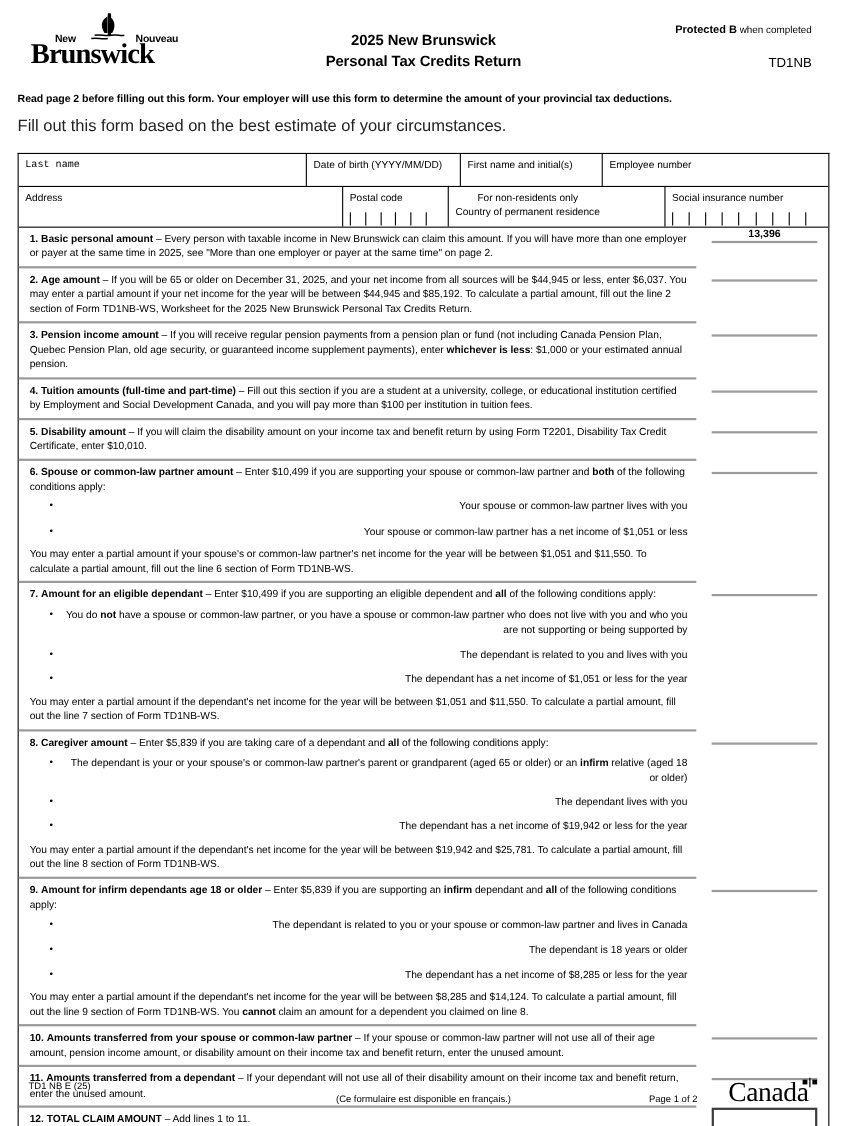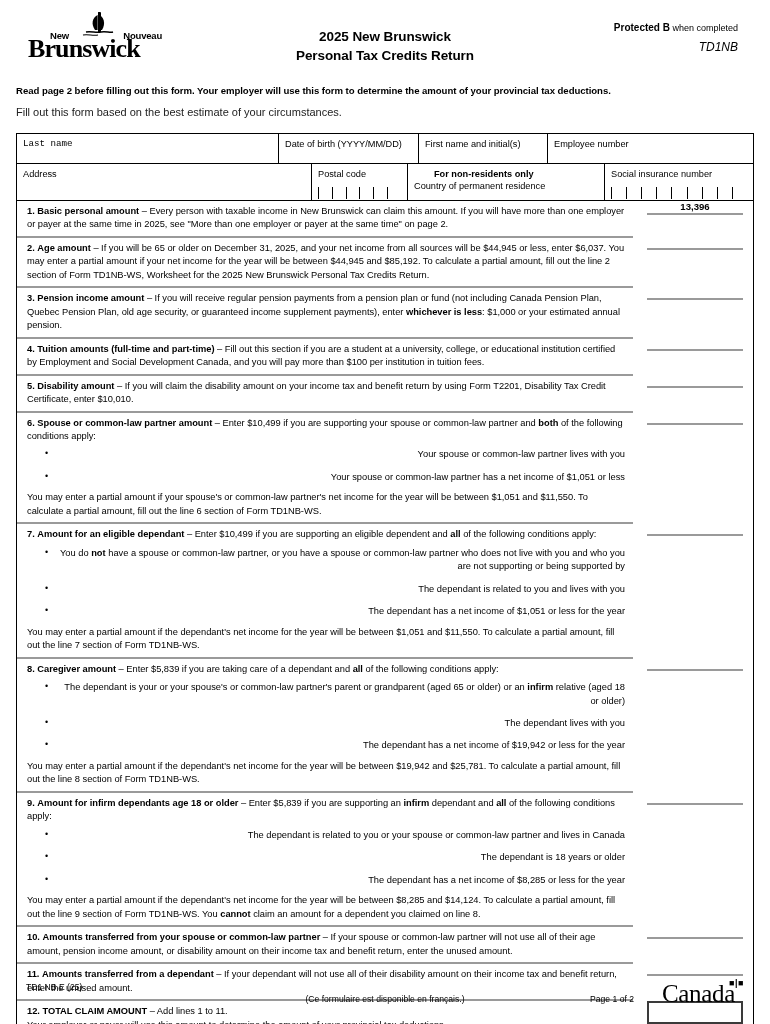--- a/index.html
+++ b/index.html
@@ -80,34 +80,34 @@
   }
   .protected {
     position: absolute;
     right: 16px;
     top: 14px;
     text-align: right;
     line-height: 1.45;
   }
   .protected .pb { font-size: 10px; font-weight: bold; }
   .protected .pbs { font-size: 9px; font-weight: normal; }
-  .protected .code { font-size: 12px; margin-top: 2px; font-style: italic; }
+  .protected .code { font-size: 12px; margin-top: 12px; }
 
   
   .intro {
     padding-top: 6px;
   }
   .intro .bold-line {
     font-size: 9.6px;
     font-weight: bold;
     line-height: 1.5;
     letter-spacing: -0.05px;
   }
   .intro .plain-line {
-    font-size: 11px;
+    font-size: 15px;
     line-height: 1.5;
     margin-top: 6px;
     color: #222;
   }
 
   
   .ident {
     margin-top: 12px;
     border: 1px solid #000;
     border-bottom: none;
@@ -120,21 +120,21 @@
     position: relative;
     border-right: 1px solid #000;
     box-sizing: border-box;
     padding: 4px 6px 0 6px;
     font-size: 9.2px;
     min-height: 29px;
   }
   .ident-cell:last-child { border-right: none; }
   .ident-cell.tall { min-height: 36px; }
   .ident-cell .lbl { display:block; line-height: 1.35; }
-  .ident-cell .lbl-b { display:block; font-weight: bold; line-height: 1.35; padding-left: 20px; }
+  .ident-cell .lbl-b { display:block; font-weight: normal; line-height: 1.35; padding-left: 20px; }
   .ticks {
     position: absolute;
     left: 6px;
     right: 6px;
     bottom: 0px;
     height: 13px;
     display: flex;
   }
   .ticks span {
     flex: 1;

